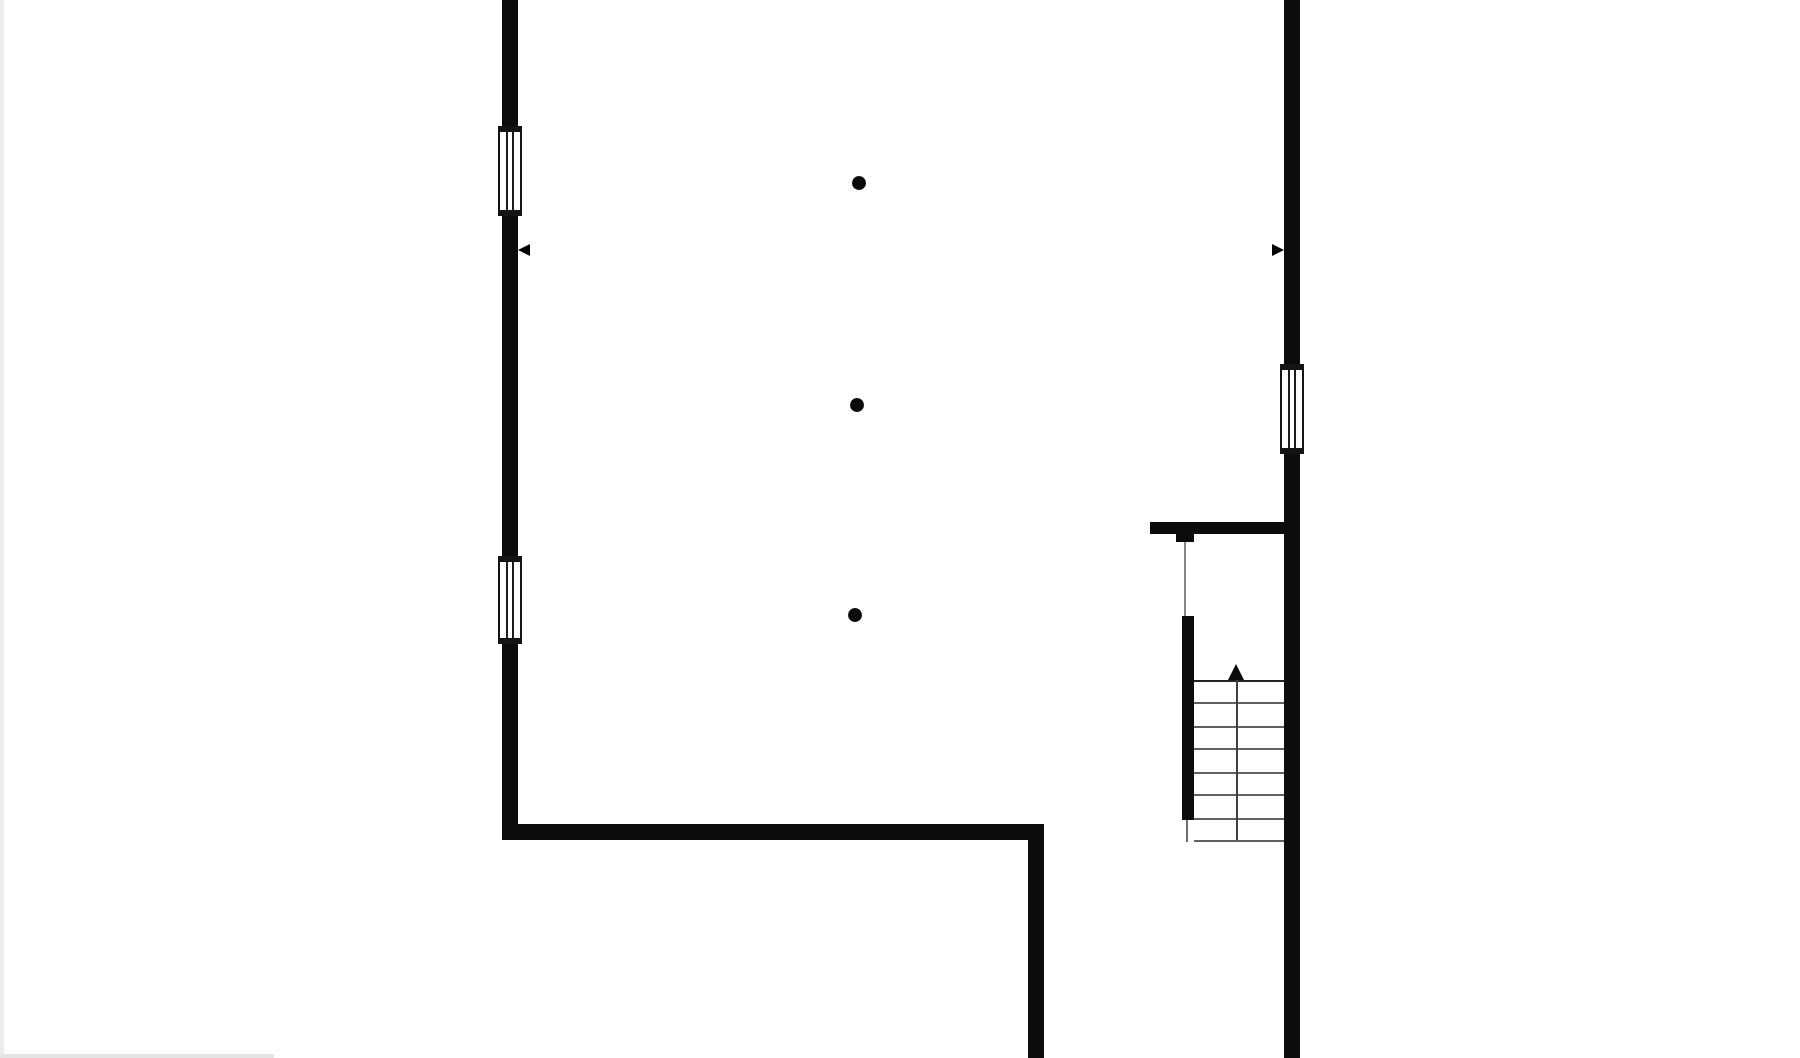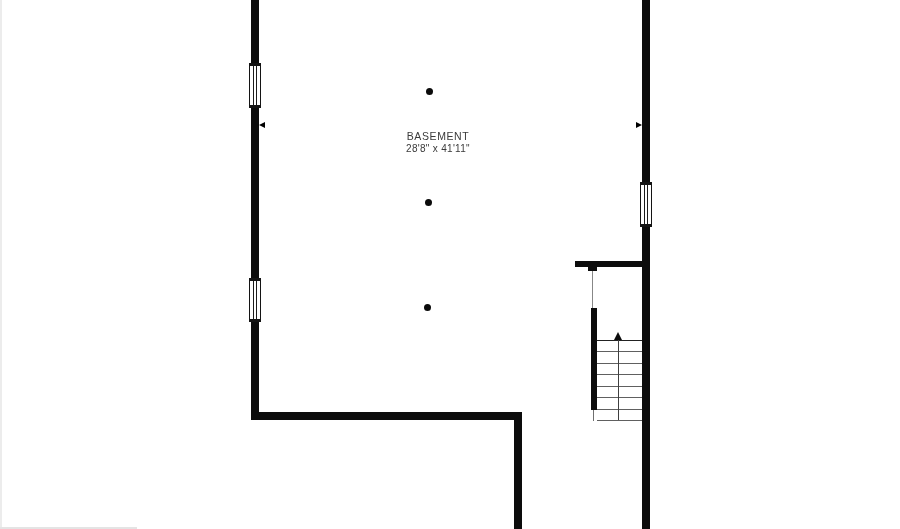--- a/index.html
+++ b/index.html
@@ -102,21 +102,17 @@
     <div class="pane-line pane-b"></div>
   </div>
   <div class="window win-right">
     <div class="pane-line pane-a"></div>
     <div class="pane-line pane-b"></div>
   </div>
 
   <div class="dim-arrow dim-arrow-left"></div>
   <div class="dim-arrow dim-arrow-right"></div>
 
-  <div class="room-labels">
-    <div class="room-name">BASEMENT</div>
-    <div class="room-dims">28'8" x 41'11"</div>
-  </div>
 
   <div class="edge-artifact edge-left"></div>
   <div class="edge-artifact edge-bottom"></div>
 
 </div>
 
 </body></html>

